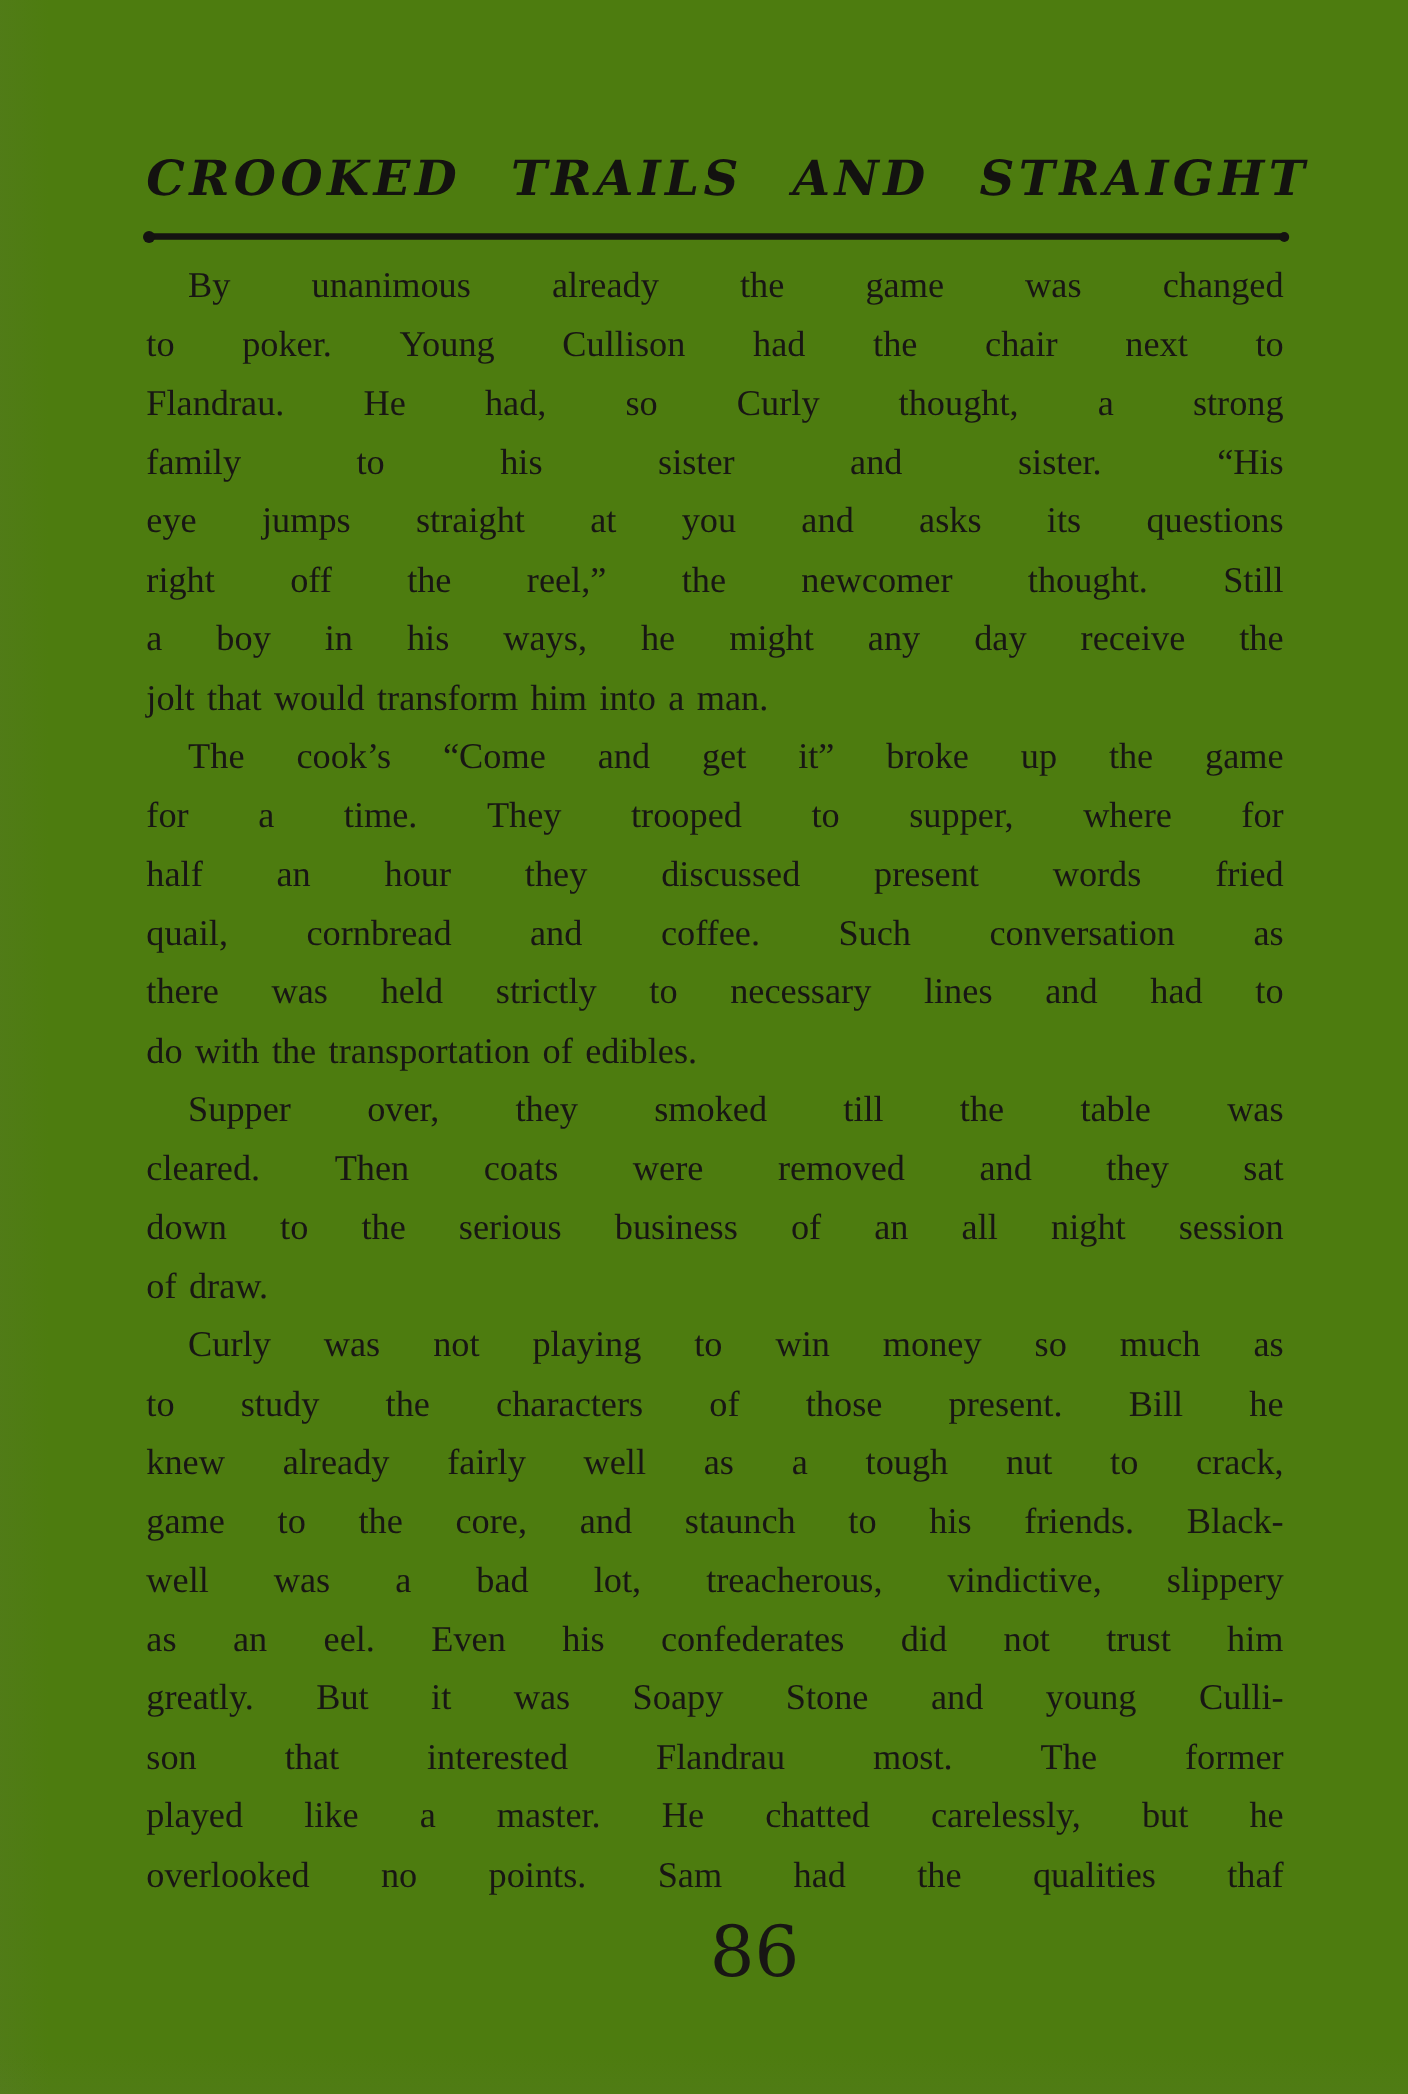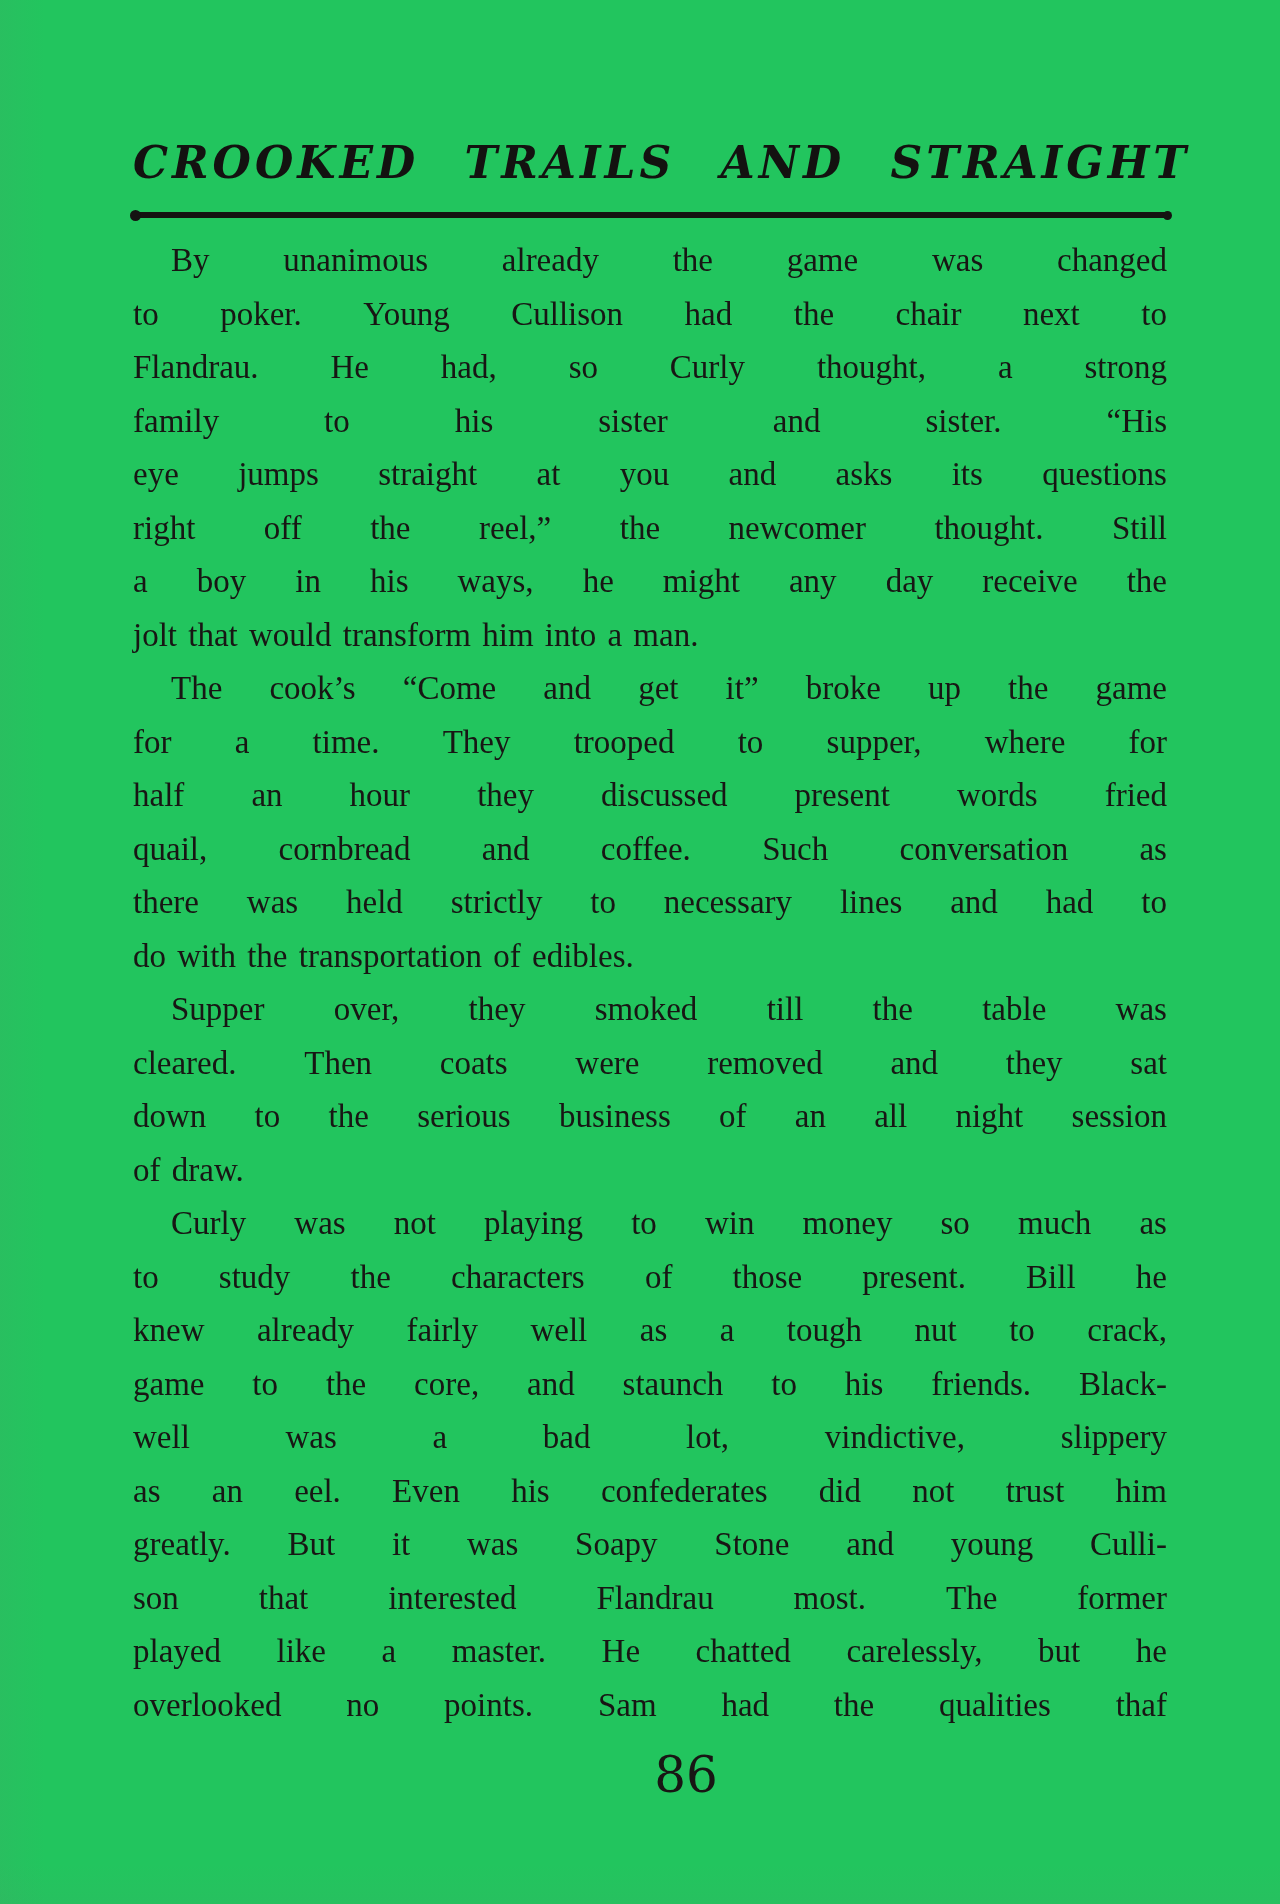--- a/index.html
+++ b/index.html
@@ -6,21 +6,21 @@
     margin: 0;
     padding: 0;
     background: #e8e8e6;
     font-family: "DejaVu Serif", "Liberation Serif", serif;
   }
   .page {
     position: relative;
     width: 1280px;
     height: 1904px;
     margin: 0 auto;
-    background: #22c55e;
+    background: #4d7c0f;
     color: #171513;
     overflow: hidden;
   }
   
   .page::before {
     content: "";
     position: absolute;
     inset: 0;
     pointer-events: none;
     background:
@@ -94,21 +94,21 @@
   }
   .line:not(.justified) {
     word-spacing: 3px;
   }
   .page-number {
     position: absolute;
     left: 169px;          
     width: 1034px;
     top: 1748px;
     text-align: center;
-    font-size: 50px;
+    font-size: 64px;
     line-height: 54px;
     color: #181614;
   }
 </style>
 </head>
 <body>
 
 <div class="page">
   <div class="running-head">CROOKED TRAILS AND STRAIGHT</div>
 
@@ -330,20 +330,21 @@
           <span>his</span>
           <span>friends.</span>
           <span>Black-</span>
         </div>
         <div class="line justified">
           <span>well</span>
           <span>was</span>
           <span>a</span>
           <span>bad</span>
           <span>lot,</span>
+          <span>treacherous,</span>
           <span>vindictive,</span>
           <span>slippery</span>
         </div>
         <div class="line justified">
           <span>as</span>
           <span>an</span>
           <span>eel.</span>
           <span>Even</span>
           <span>his</span>
           <span>confederates</span>

